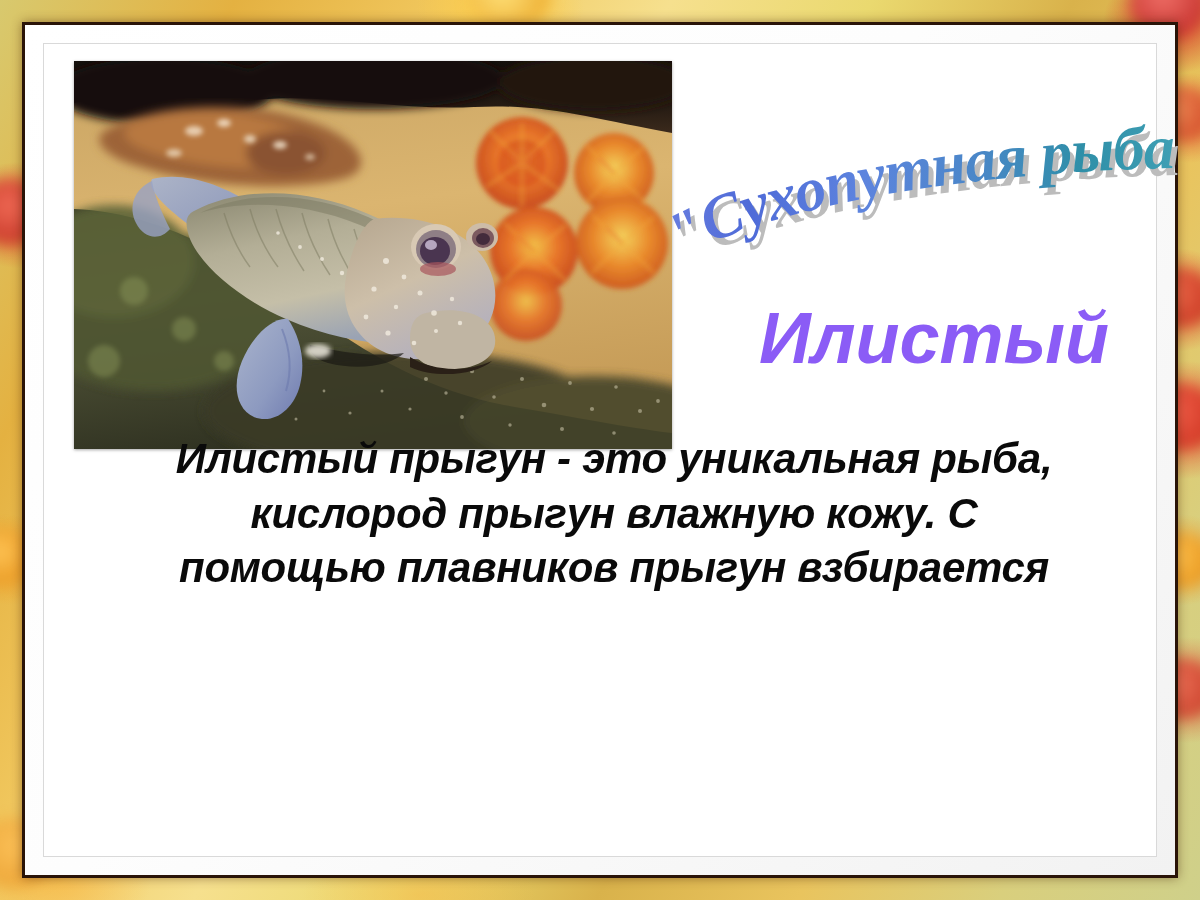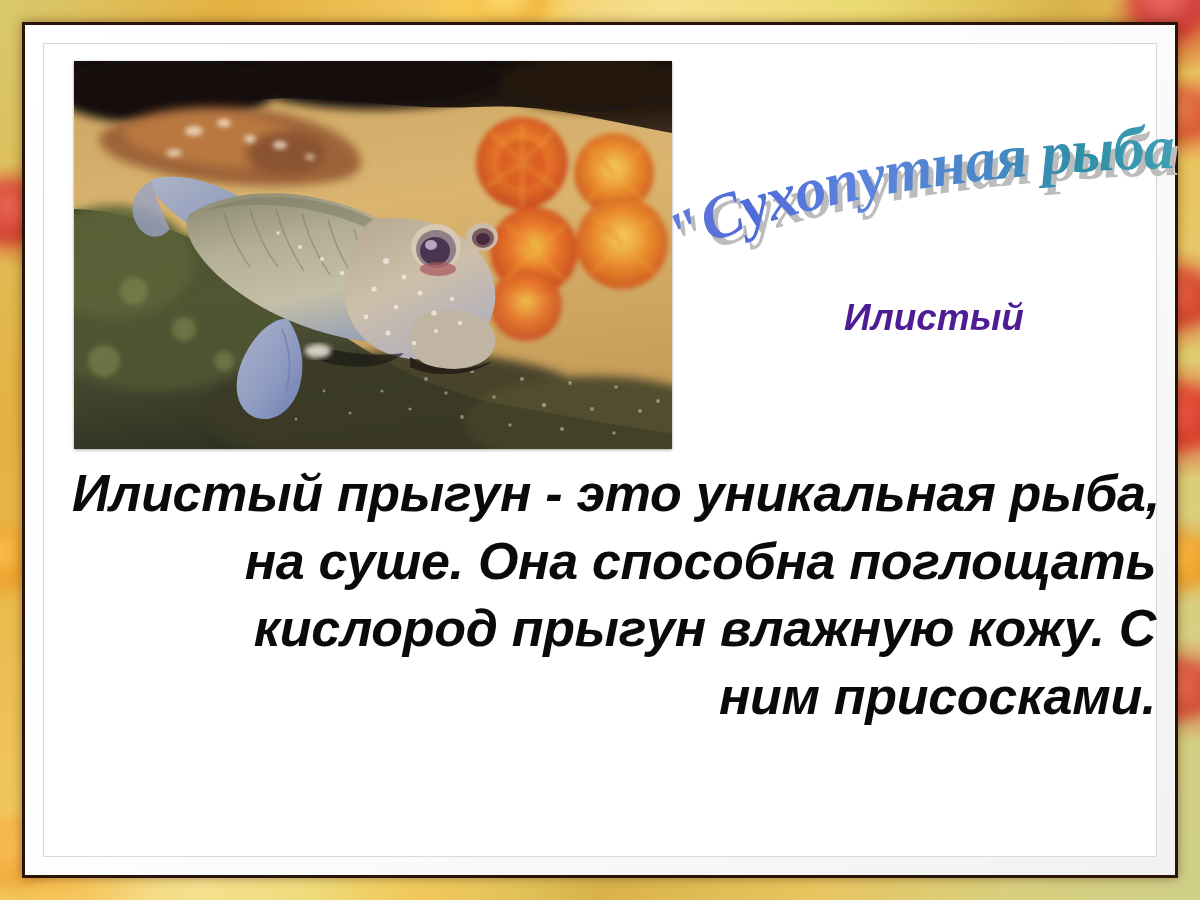--- a/index.html
+++ b/index.html
@@ -72,33 +72,33 @@
     font-family:"Liberation Serif","DejaVu Serif",serif;
     font-size:62px;font-style:italic;font-weight:700;
     letter-spacing:-1px;
   }
 
   
   #heading{
     position:absolute;left:640px;top:252px;width:500px;
     text-align:center;
     font-family:"Liberation Sans","DejaVu Sans",sans-serif;
-    font-size:37px;font-weight:700;font-style:italic;
+    font-size:72px;font-weight:700;font-style:italic;
     line-height:1.17;
-    color:#4c1d95;
+    color:#8b5cf6;
     letter-spacing:0px;
   }
   #heading .hl{display:block;}
 
   
   #paragraph{
-    position:absolute;left:28px;top:416px;width:1084px;
-    text-align:right;
+    position:absolute;left:28px;top:388px;width:1084px;
+    text-align:center;
     font-family:"Liberation Sans","DejaVu Sans",sans-serif;
-    font-size:52px;font-weight:700;font-style:italic;
+    font-size:42px;font-weight:700;font-style:italic;
     line-height:1.30;
     color:#0a0a0a;
     letter-spacing:-.3px;
   }
   #paragraph .pl{display:block;white-space:nowrap;}
 </style>
 </head>
 <body>
 
 <div id="slide">
@@ -361,22 +361,21 @@
               </text>
             </svg>
           </div>
 
           <div id="heading">
             <span class="hl">Илистый</span>
           </div>
 
           <div id="paragraph">
             <span class="pl">Илистый прыгун - это уникальная рыба,</span>
-            <span class="pl">на суше. Она способна поглощать</span>
             <span class="pl">кислород прыгун влажную кожу. С</span>
-            <span class="pl">ним присосками.</span>
+            <span class="pl">помощью плавников прыгун взбирается</span>
           </div>
 
         </div>
       </div>
     </div>
   </div>
 </div>
 
 </body></html>

